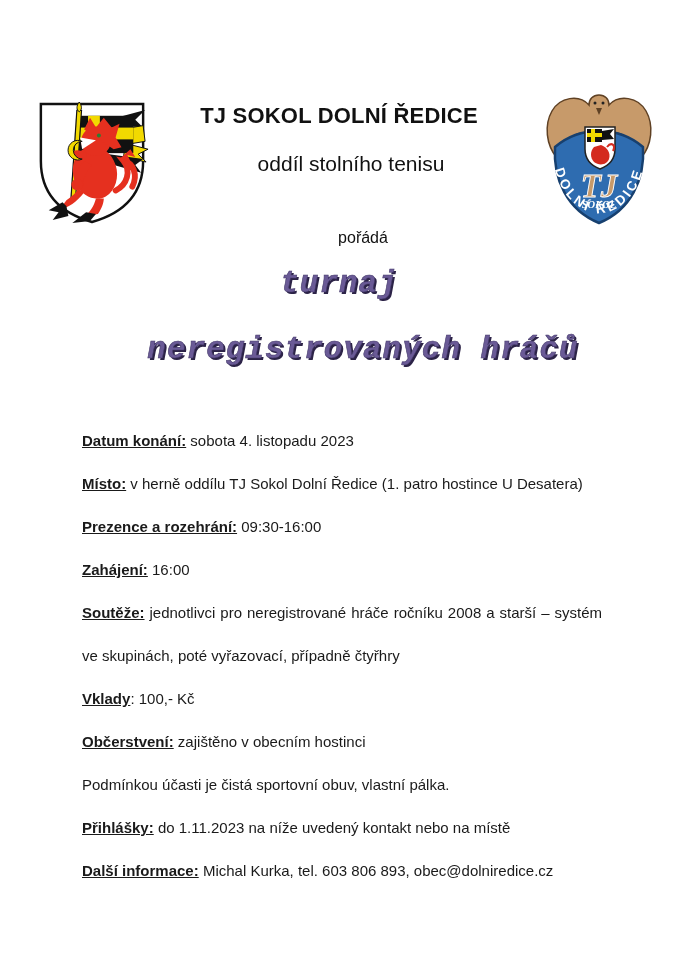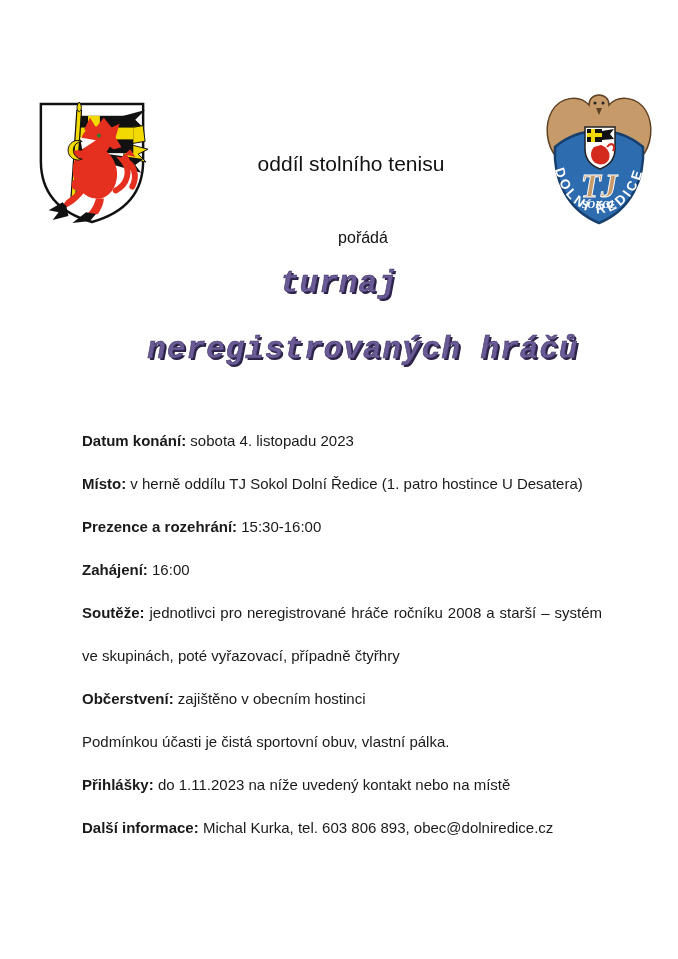--- a/index.html
+++ b/index.html
@@ -82,20 +82,21 @@
     line-height:43px;
   }
   .details p{
     margin:0;
   }
   .details p.justify{
     text-align:justify;
   }
   .lbl{
     font-weight:bold;
+    text-decoration:underline;
     margin-top:17px;
   }
   svg text{ user-select:none; }
 </style>
 </head>
 <body>
 
 <div class="page">
 
   <svg class="logo-left" viewBox="0 0 120 130" aria-hidden="true">
@@ -131,20 +132,21 @@
       <circle cx="45" cy="88" r="6" fill="#e5301f"></circle>
       <path d="M54,56 C48,52 42,52 38,56 L44,62 C48,60 52,60 54,60 Z" fill="#e5301f"></path>
       <circle cx="64" cy="44" r="15" fill="#e5301f"></circle>
       <path d="M52,32 L58,20 L64,30 L72,20 L80,30 L88,26 L84,40 L90,50 L82,52 Z" fill="#e5301f"></path>
       <path d="M48,40 L64,43 L50,52 Z" fill="#ffffff"></path>
       <circle cx="67" cy="38" r="2" fill="#2e7d32"></circle>
       <path d="M50,44 A10,10 0 1 0 50,62 A7,7 0 1 1 50,44 Z" fill="#f2d900" stroke="#111111" stroke-width="1"></path>
     </g>
   </svg>
 
+  <div class="club-title">TJ SOKOL DOLNÍ ŘEDICE</div>
   <div class="club-subtitle">oddíl stolního tenisu</div>
 
   <svg class="logo-right" viewBox="0 0 116 140" aria-hidden="true">
 
     <path d="M58,6 C52,6 48,10 48,16 C38,5 19,8 11,22 C3,36 5,56 16,69 C22,54 30,46 40,44 L40,74 L76,74 L76,44 C86,46 94,54 100,69 C111,56 113,36 105,22 C97,8 78,5 68,16 C68,10 64,6 58,6 Z" fill="#c79a6a" stroke="#5f4124" stroke-width="1.5"></path>
     <circle cx="54" cy="14" r="1.5" fill="#222222"></circle>
     <circle cx="62" cy="14" r="1.5" fill="#222222"></circle>
     <path d="M55,19 L61,19 L58,26 Z" fill="#5f4124"></path>
 
     <path d="M14,58 C28,46 44,42 58,42 C72,42 88,46 102,58 C104,90 90,121 58,134 C26,121 12,90 14,58 Z" fill="#2e6cb0" stroke="#17406f" stroke-width="2.5"></path>
@@ -168,22 +170,23 @@
   </svg>
 
   <div class="organizes">pořádá</div>
 
   <div class="event-line event-line-1">turnaj</div>
   <div class="event-line event-line-2">neregistrovaných hráčů</div>
 
   <div class="details">
     <p><span class="lbl">Datum konání:</span><span> sobota 4. listopadu 2023</span></p>
     <p><span class="lbl">Místo:</span><span> v herně oddílu TJ Sokol Dolní Ředice (1. patro hostince U Desatera)</span></p>
-    <p><span class="lbl">Prezence a rozehrání:</span><span> 15:30-16:00</span></p>
+    <p><span class="lbl">Prezence a rozehrání:</span><span> 09:30-16:00</span></p>
     <p><span class="lbl">Zahájení:</span><span> 16:00</span></p>
     <p class="justify"><span class="lbl">Soutěže:</span><span> jednotlivci pro neregistrované hráče ročníku 2008 a starší – systém ve skupinách, poté vyřazovací, případně čtyřhry</span></p>
+    <p><span class="lbl">Vklady</span><span>: 100,- Kč</span></p>
     <p><span class="lbl">Občerstvení:</span><span> zajištěno v obecním hostinci</span></p>
     <p><span class="lbl"></span><span>Podmínkou účasti je čistá sportovní obuv, vlastní pálka.</span></p>
     <p><span class="lbl">Přihlášky:</span><span> do 1.11.2023 na níže uvedený kontakt nebo na místě</span></p>
     <p><span class="lbl">Další informace:</span><span> Michal Kurka, tel. 603 806 893, obec@dolniredice.cz</span></p>
   </div>
 
 </div>
 
 </body></html>

